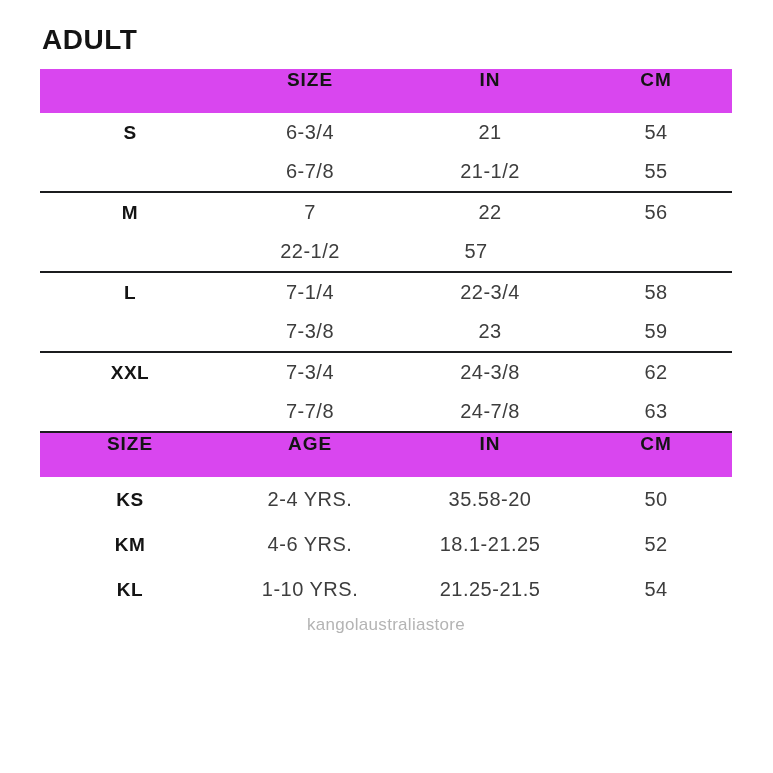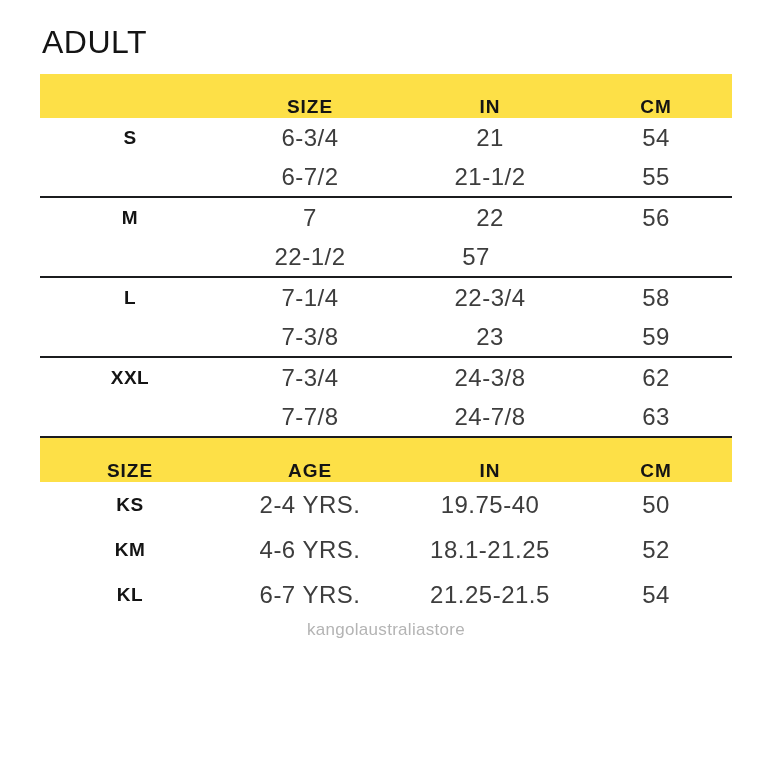--- a/index.html
+++ b/index.html
@@ -5,39 +5,39 @@
   * { box-sizing: border-box; }
   html, body { margin: 0; padding: 0; background: #ffffff; }
   body {
     width: 773px; height: 773px;
     font-family: "Liberation Sans", sans-serif;
     overflow: hidden;
   }
   .page { width: 773px; height: 773px; padding: 22px 41px 0 40px; position: relative; }
 
   .section-heading {
-    font-size: 32px; font-weight: 400; color: #141414;
+    font-size: 28px; font-weight: 700; color: #141414;
     letter-spacing: 0.5px; margin: 2px 0 13px 2px;
   }
   .kids-heading { margin-top: 18px; }
 
   .size-table { width: 692px; }
 
   .thead {
-    display: flex; align-items: flex-end; height: 44px;
-    background: #fde047;
+    display: flex; align-items: flex-start; height: 44px;
+    background: #d946ef;
   }
   .th {
     text-align: center; font-weight: 700; font-size: 19px;
     color: #141414; letter-spacing: 1px;
   }
   .tr { display: flex; align-items: center; height: 39px; }
   .tr.kids-row { height: 45px; }
   .td {
-    text-align: center; font-size: 24px; font-weight: 300;
+    text-align: center; font-size: 20px; font-weight: 300;
     color: #3d3d3d; letter-spacing: 0.5px;
   }
   .td.size-label { font-weight: 700; font-size: 19px; color: #141414; }
 
   .c1 { width: 180px; }
   .c2 { width: 180px; }
   .c3 { width: 180px; }
   .c4 { width: 152px; }
 
   .group { border-bottom: 2.5px solid #1b1c1e; }
@@ -65,21 +65,21 @@
 
     <div class="group">
       <div class="tr">
         <div class="td size-label c1">S</div>
         <div class="td c2">6-3/4</div>
         <div class="td c3">21</div>
         <div class="td c4">54</div>
       </div>
       <div class="tr">
         <div class="td size-label c1"></div>
-        <div class="td c2">6-7/2</div>
+        <div class="td c2">6-7/8</div>
         <div class="td c3">21-1/2</div>
         <div class="td c4">55</div>
       </div>
     </div>
 
     <div class="group">
       <div class="tr">
         <div class="td size-label c1">M</div>
         <div class="td c2">7</div>
         <div class="td c3">22</div>
@@ -129,32 +129,32 @@
     <div class="thead">
       <div class="th c1">SIZE</div>
       <div class="th c2">AGE</div>
       <div class="th c3">IN</div>
       <div class="th c4">CM</div>
     </div>
 
     <div class="tr kids-row">
       <div class="td size-label c1">KS</div>
       <div class="td c2">2-4 YRS.</div>
-      <div class="td c3">19.75-40</div>
+      <div class="td c3">35.58-20</div>
       <div class="td c4">50</div>
     </div>
     <div class="tr kids-row">
       <div class="td size-label c1">KM</div>
       <div class="td c2">4-6 YRS.</div>
       <div class="td c3">18.1-21.25</div>
       <div class="td c4">52</div>
     </div>
     <div class="tr kids-row">
       <div class="td size-label c1">KL</div>
-      <div class="td c2">6-7 YRS.</div>
+      <div class="td c2">1-10 YRS.</div>
       <div class="td c3">21.25-21.5</div>
       <div class="td c4">54</div>
     </div>
   </div>
 
   <div class="watermark">kangolaustraliastore</div>
 
 </div>
 
 </body></html>

